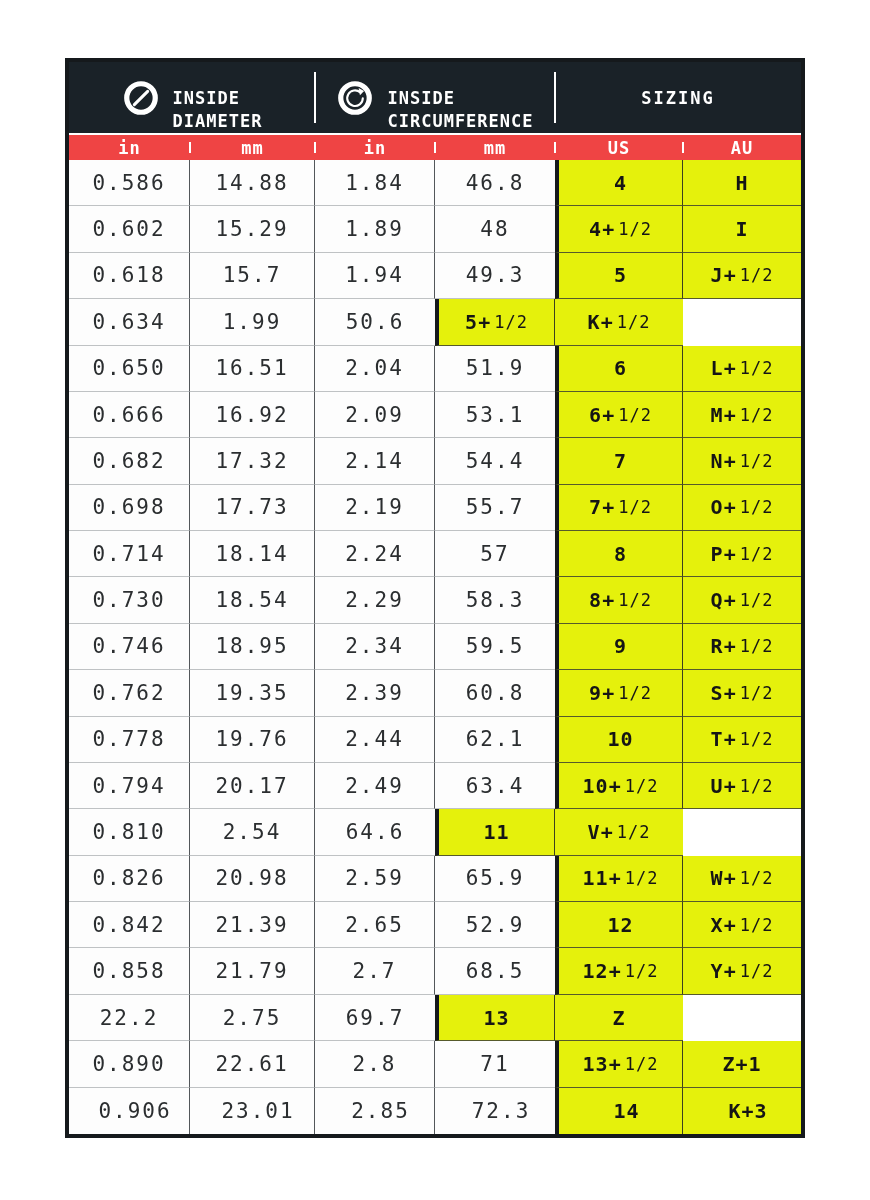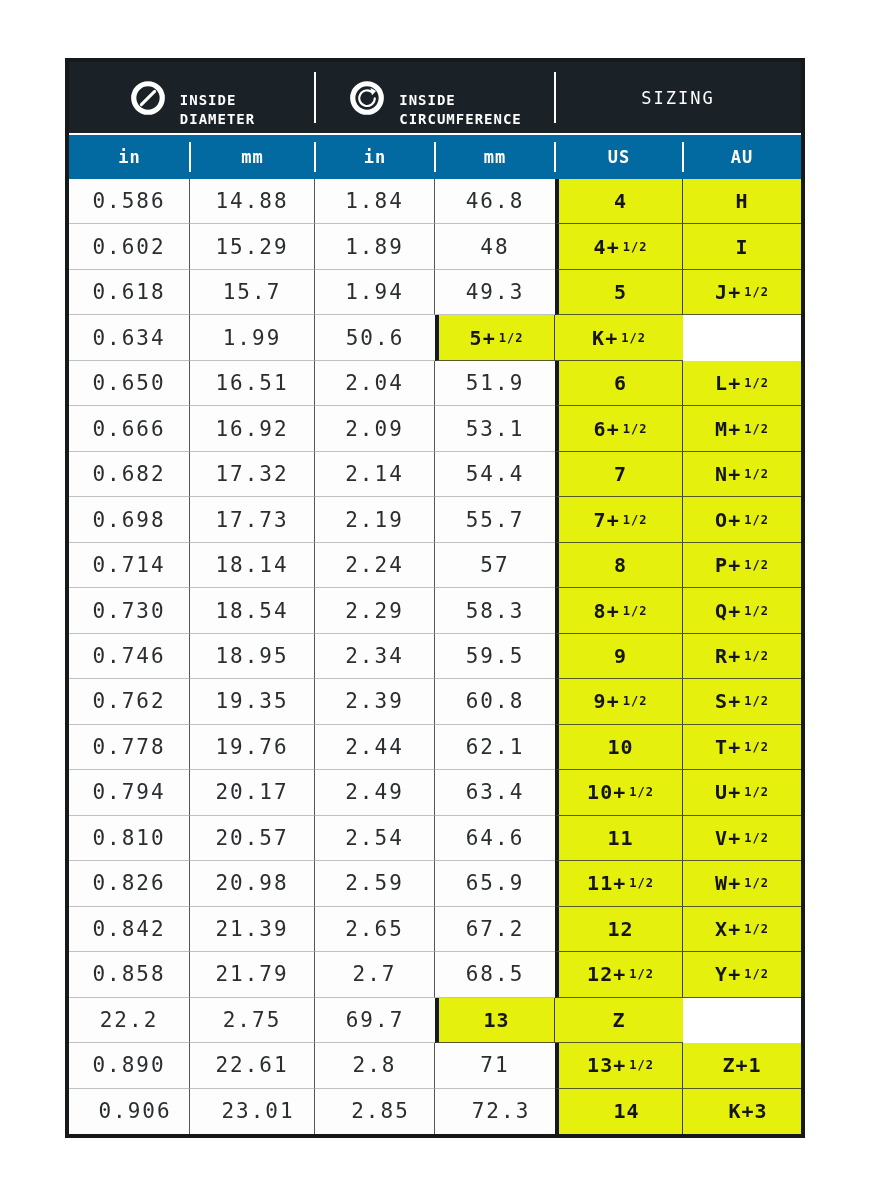--- a/index.html
+++ b/index.html
@@ -12,48 +12,48 @@
     border:4px solid #15191c;box-sizing:border-box;background:#ffffff;
     display:flex;flex-direction:column;
   }
   
   .header-main{
     height:71px;background:#1a2228;color:#fff;position:relative;
     display:grid;grid-template-columns:246px 240px 246px;align-items:center;
   }
   .hgroup{display:flex;align-items:center;justify-content:center;gap:13px;}
   .hicon{width:38px;height:38px;flex:0 0 auto;}
-  .hlabel{font-weight:bold;font-size:14px;line-height:1.3;letter-spacing:1px;margin-top:24px;}
-  .sizing-label{font-weight:normal;font-size:17px;letter-spacing:2px;text-align:center;}
+  .hlabel{font-weight:bold;font-size:17px;line-height:1.3;letter-spacing:1px;margin-top:24px;}
+  .sizing-label{font-weight:bold;font-size:17px;letter-spacing:2px;text-align:center;}
   .vsep{position:absolute;width:2px;background:#fff;}
   .header-main .vsep{top:10px;bottom:10px;}
   .header-rule{height:2px;background:#ffffff;}
   .subheader{
-    height:44px;background:#0369a1;color:#fff;position:relative;
+    height:25px;background:#ef4444;color:#fff;position:relative;
     display:grid;grid-template-columns:121px 125px 120px 120px 128px 118px;
     align-items:center;
   }
   .subheader .vsep{top:7px;bottom:7px;}
   .subcell{text-align:center;font-weight:bold;font-size:17px;letter-spacing:1px;}
   
   .table-body{flex:1;display:grid;grid-auto-rows:1fr;}
   .row{display:grid;grid-template-columns:121px 125px 120px 120px 128px 118px;}
   .cell{
     display:flex;align-items:center;justify-content:center;
     font-size:21px;letter-spacing:2px;color:#2b2e30;background:#fdfdfd;
     box-sizing:border-box;border-bottom:1px solid #bfc2c4;
   }
   .cell.c1,.cell.c2,.cell.c3{border-right:1px solid #53575a;}
   .cell.yellow{
     background:#e5f10c;color:#151515;font-weight:bold;font-size:20px;letter-spacing:1px;
     border-bottom:1px solid #565a2b;
   }
   .cell.c5{border-left:4px solid #15191c;border-right:1px solid #3c401f;}
   .row:last-child .cell{border-bottom:none;padding-left:12px;}
-  .frac{font-size:12px;font-weight:bold;letter-spacing:1px;margin-left:3px;}
+  .frac{font-size:17px;font-weight:normal;letter-spacing:1px;margin-left:3px;}
   .frac:empty{display:none;}
 </style>
 </head>
 <body>
 
 <div class="table-wrap">
 
   <div class="header-main">
     <div class="hgroup">
       <svg class="hicon" viewBox="0 0 40 40">
@@ -293,21 +293,20 @@
           <span class="frac">1/2</span>
     </div>
     <div class="cell c6 yellow">
       <span>U+</span>
           <span class="frac">1/2</span>
     </div>
   </div>
 
   <div class="row">
     <div class="cell c1">0.810</div>
-    <div class="cell c2">20.57</div>
     <div class="cell c3">2.54</div>
     <div class="cell c4">64.6</div>
     <div class="cell c5 yellow">
       <span>11</span>
     </div>
     <div class="cell c6 yellow">
       <span>V+</span>
           <span class="frac">1/2</span>
     </div>
   </div>
@@ -324,21 +323,21 @@
     <div class="cell c6 yellow">
       <span>W+</span>
           <span class="frac">1/2</span>
     </div>
   </div>
 
   <div class="row">
     <div class="cell c1">0.842</div>
     <div class="cell c2">21.39</div>
     <div class="cell c3">2.65</div>
-    <div class="cell c4">67.2</div>
+    <div class="cell c4">52.9</div>
     <div class="cell c5 yellow">
       <span>12</span>
     </div>
     <div class="cell c6 yellow">
       <span>X+</span>
           <span class="frac">1/2</span>
     </div>
   </div>
 
   <div class="row">

